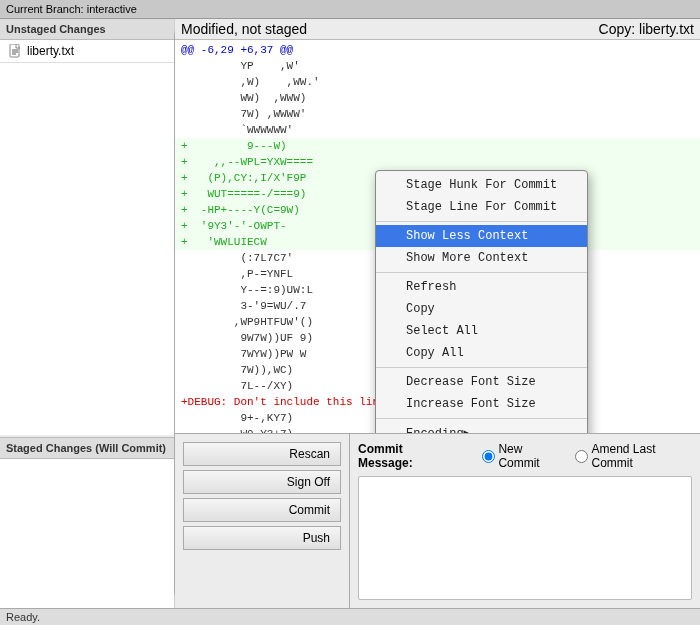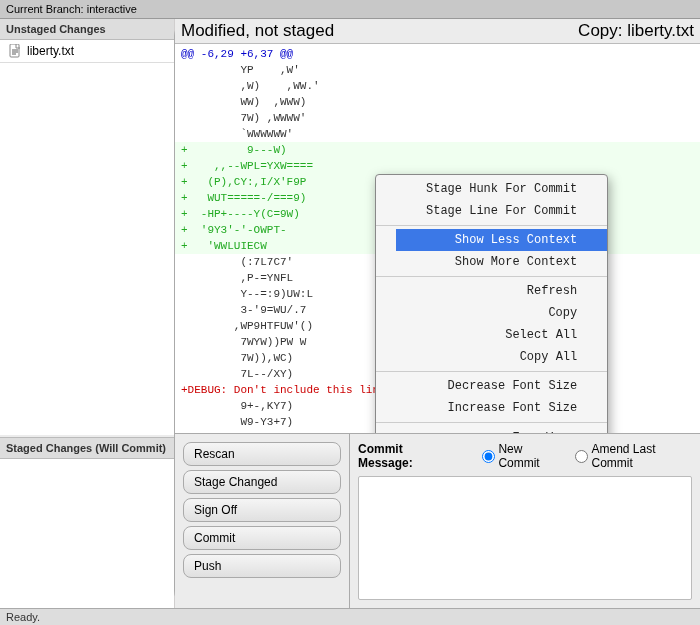--- a/index.html
+++ b/index.html
@@ -89,21 +89,21 @@
     }
 
     
     .diff-header {
       display: flex;
       align-items: center;
       justify-content: space-between;
       padding: 2px 6px;
       background: #ececec;
       border-bottom: 1px solid #bbb;
-      font-size: 17px;
+      font-size: 14px;
     }
 
     .diff-view {
       flex: 1;
       background: #fff;
       overflow: auto;
       font-family: "Menlo", "Monaco", "Courier New", monospace;
       font-size: 11px;
       padding: 2px 0;
       position: relative;
@@ -135,22 +135,21 @@
       padding: 3px 0;
     }
 
     .menu-item {
       padding: 4px 30px;
       font-size: 12px;
       color: #222;
       cursor: pointer;
       display: flex;
       align-items: center;
-      justify-content: flex-end;
-      margin-left: 20px;
+      justify-content: flex-start;
     }
     .menu-item.selected {
       background: #3b78e7;
       color: #fff;
     }
     .menu-divider {
       height: 1px;
       background: #ccc;
       margin: 3px 0;
     }
@@ -172,23 +171,23 @@
       width: 175px;
       border-right: 1px solid #aaa;
       flex-shrink: 0;
     }
 
     .action-button {
       padding: 4px 10px;
       font-size: 12px;
       background: linear-gradient(to bottom, #f5f5f5, #e0e0e0);
       border: 1px solid #aaa;
-      border-radius: 8px;
+      border-radius: 0;
       cursor: pointer;
-      text-align: left;
+      text-align: right;
     }
 
     .commit-area {
       flex: 1;
       display: flex;
       flex-direction: column;
       padding: 8px;
       gap: 6px;
     }
 
@@ -284,20 +283,21 @@
       <div class="diff-line added">+   (P),CY:,I/X'F9P</div>
       <div class="diff-line added">+   WUT=====-/===9)</div>
       <div class="diff-line added">+  -HP+----Y(C=9W)</div>
       <div class="diff-line added">+  '9Y3'-'-OWPT-</div>
       <div class="diff-line added">+   'WWLUIECW</div>
       <div class="diff-line context">         (:7L7C7'</div>
       <div class="diff-line context">         ,P-=YNFL</div>
       <div class="diff-line context">         Y--=:9)UW:L</div>
       <div class="diff-line context">         3-'9=WU/.7</div>
       <div class="diff-line context">        ,WP9HTFUW'()</div>
+      <div class="diff-line context">         9W7W))UF 9)</div>
       <div class="diff-line context">         7WYW))PW W</div>
       <div class="diff-line context">         7W)),WC)</div>
       <div class="diff-line context">         7L--/XY)</div>
       <div class="diff-line debug-line">+DEBUG: Don't include this line.</div>
       <div class="diff-line context">         9+-,KY7)</div>
       <div class="diff-line context">         W9-Y3+7)</div>
 
       <div class="context-menu">
         <div class="menu-item">
           <span>Stage Hunk For Commit</span>
@@ -338,21 +338,20 @@
           <span>▶</span>
         </div>
 
       </div>
     </div>
 
     <div class="bottom-area">
 
       <div class="bottom-buttons">
         <button class="action-button">Rescan</button>
-        <button class="action-button">Stage Changed</button>
         <button class="action-button">Sign Off</button>
         <button class="action-button">Commit</button>
         <button class="action-button">Push</button>
       </div>
 
       <div class="commit-area">
         <div class="commit-header">
           <span class="commit-label">Commit Message:</span>
           <div class="radio-group">
             <label class="radio-item">

